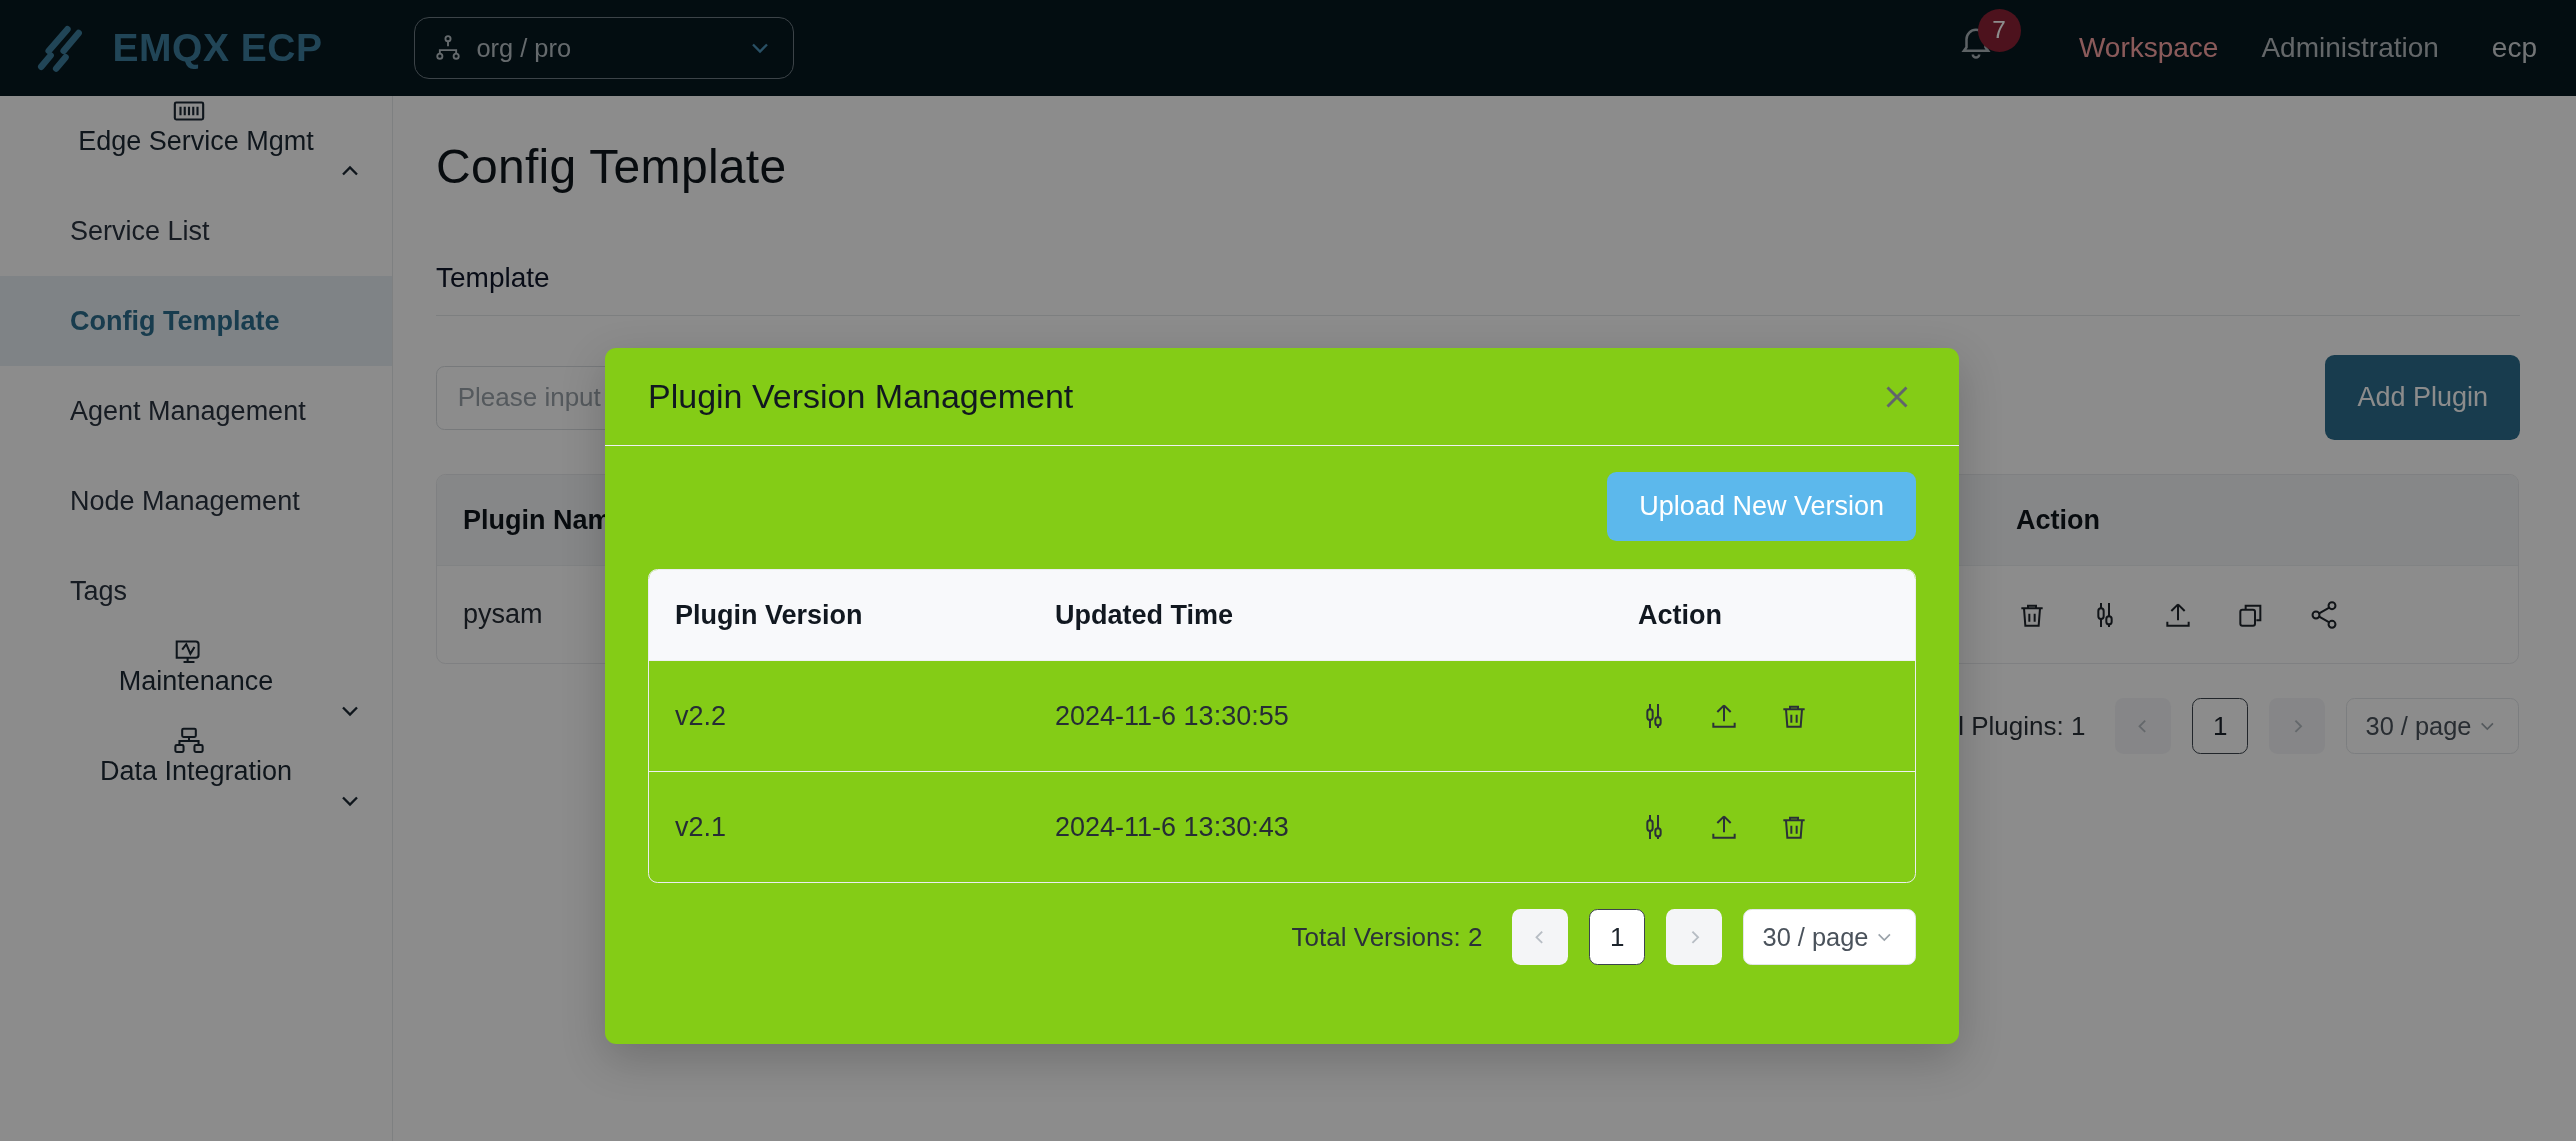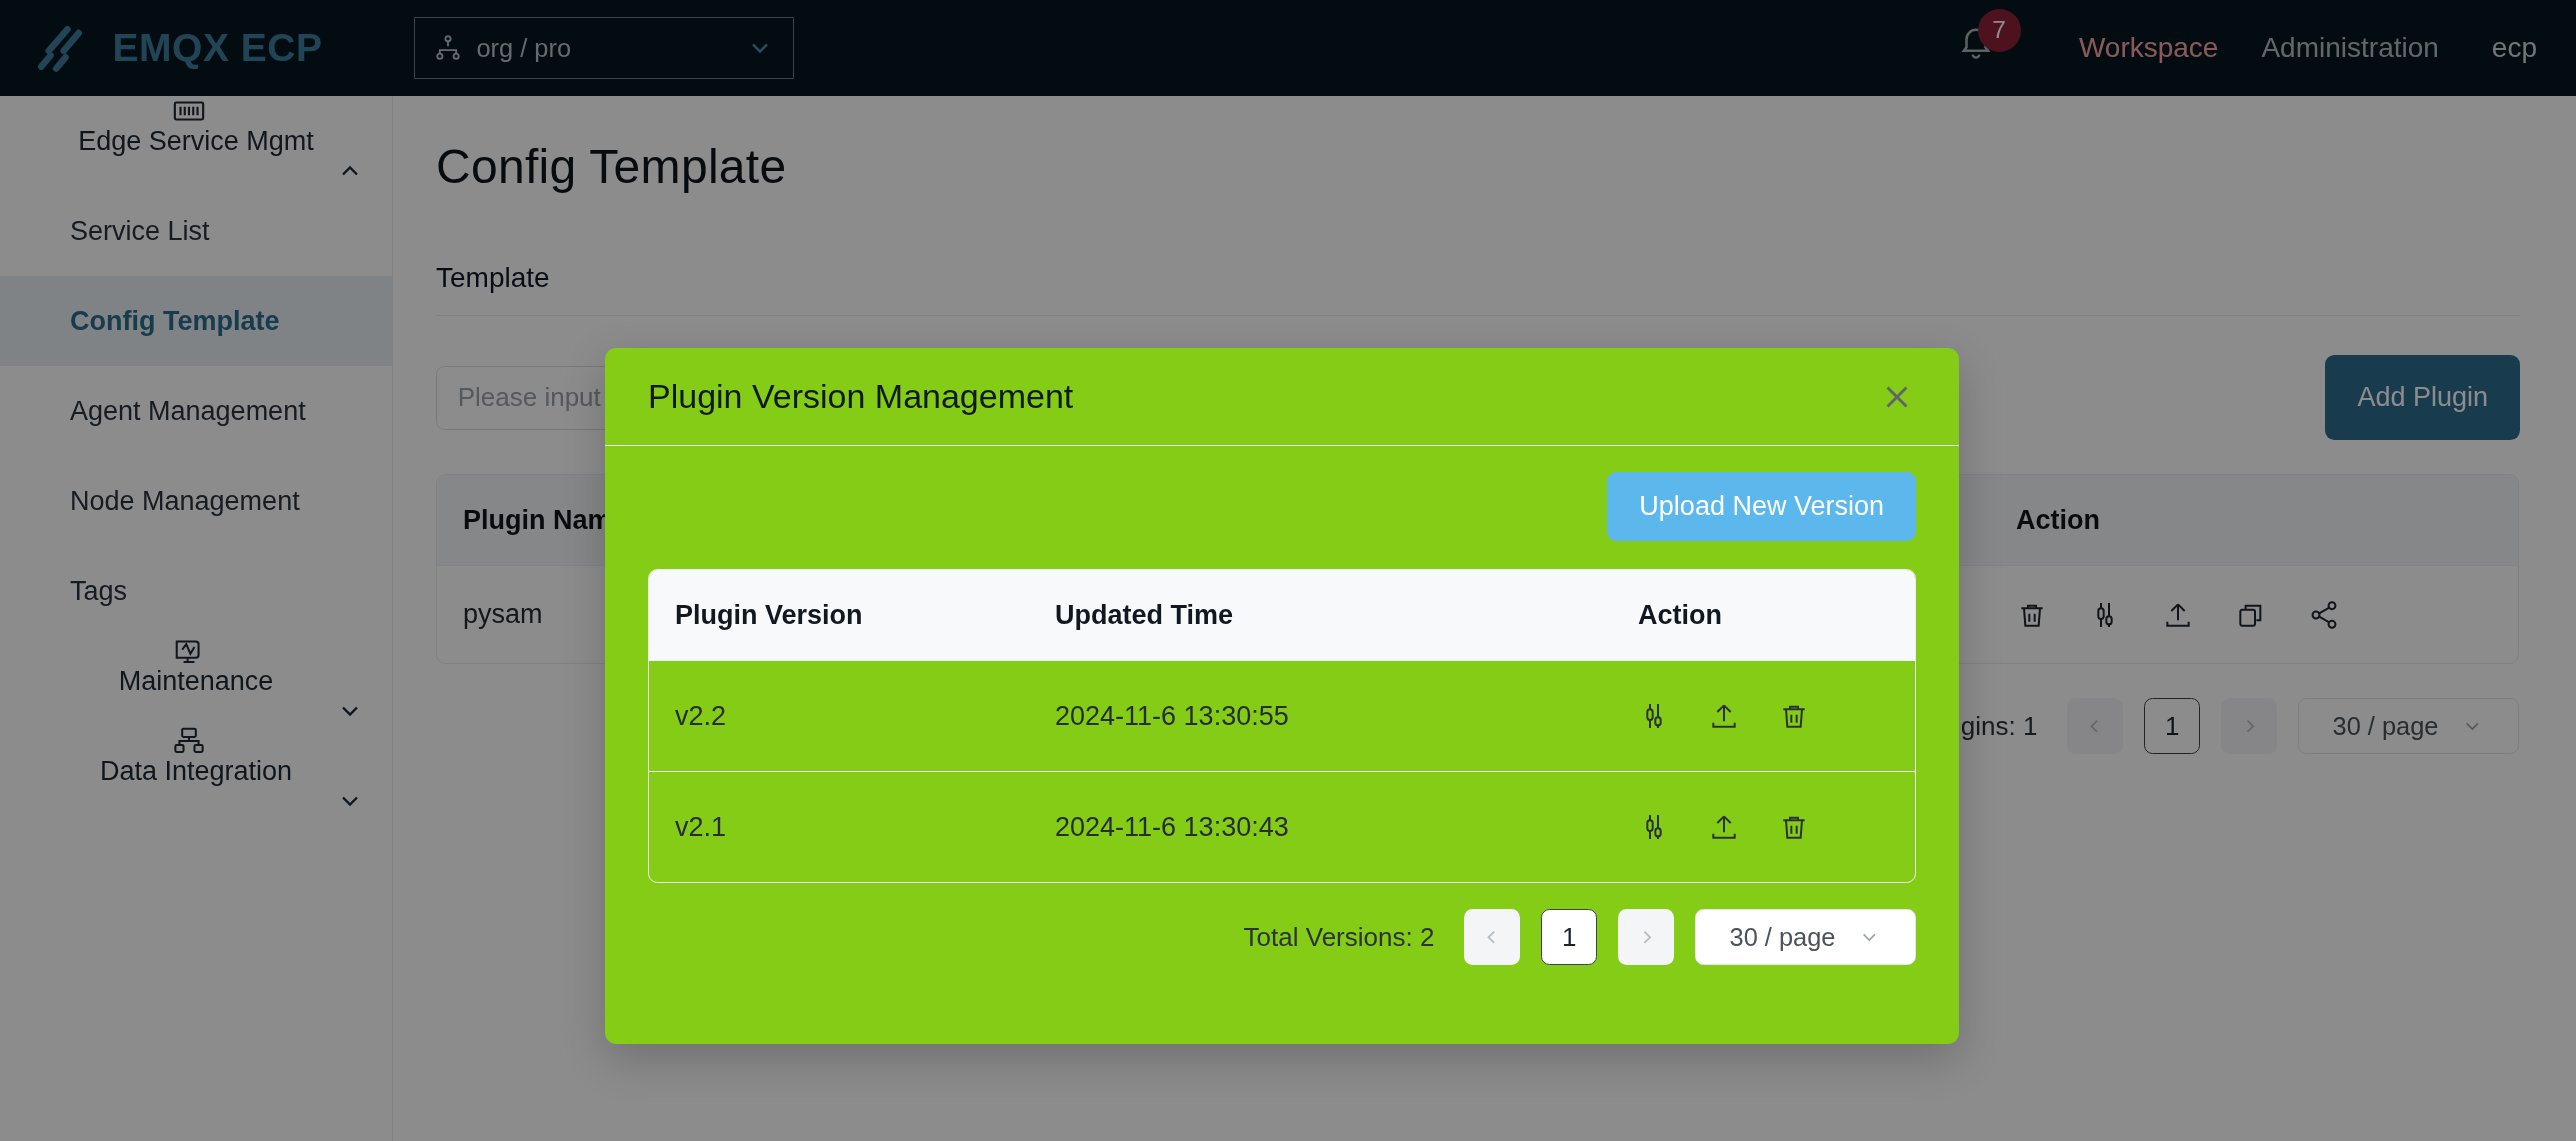--- a/index.html
+++ b/index.html
@@ -20,21 +20,21 @@
   }
   .brand { display: flex; align-items: center; margin-left: 28px; }
   .brand-logo { width: 62px; height: 56px; position: relative; }
   .brand-name {
     color: #3d7f9e; font-size: 39px; font-weight: bold;
     letter-spacing: 0.5px; margin-left: 22.6px;
   }
   .org-select {
     margin-left: 92px;
     width: 380px; height: 62px;
-    border: 1.4px solid #6d7b83; border-radius: 1px;
+    border: 1.4px solid #6d7b83; border-radius: 15px;
     display: flex; align-items: center; padding: 0 19px;
     color: #b9c2c7; font-size: 25.4px;
   }
   .org-select .org-icon { margin-right: 14px; display:flex; }
   .org-select .caret { margin-left: auto; display:flex; }
 
   .topright {
     margin-left: auto; display: flex; align-items: center;
     margin-right: 39px;
   }
@@ -132,21 +132,21 @@
     width: 56px; height: 56px; border-radius: 8.5px; background: #f4f5f7;
     display:flex; align-items:center; justify-content:center; color:#b7bdc4;
   }
   .pg-cur {
     width: 56px; height: 56px; border-radius: 8.5px; border: 1.9px solid #3c444d;
     display:flex; align-items:center; justify-content:center;
     font-size: 26px; color:#1d242c; background:#fff;
   }
   .pg-size {
     height: 56px; border: 1.4px solid #e2e5e9; border-radius: 8.5px;
-    display:flex; align-items:center; gap: 23px; padding: 0 34px;
+    display:flex; align-items:center; gap: 5px; padding: 0 19px;
     font-size: 25.4px; color:#4a525b; background:#fff;
   }
 
   
   .overlay {
     position:absolute; top:0; left:0; width:2576px; height:1141px;
     background: rgba(0,0,0,0.45);
   }
   .modal {
     position:absolute; left: 605px; top: 348px;

